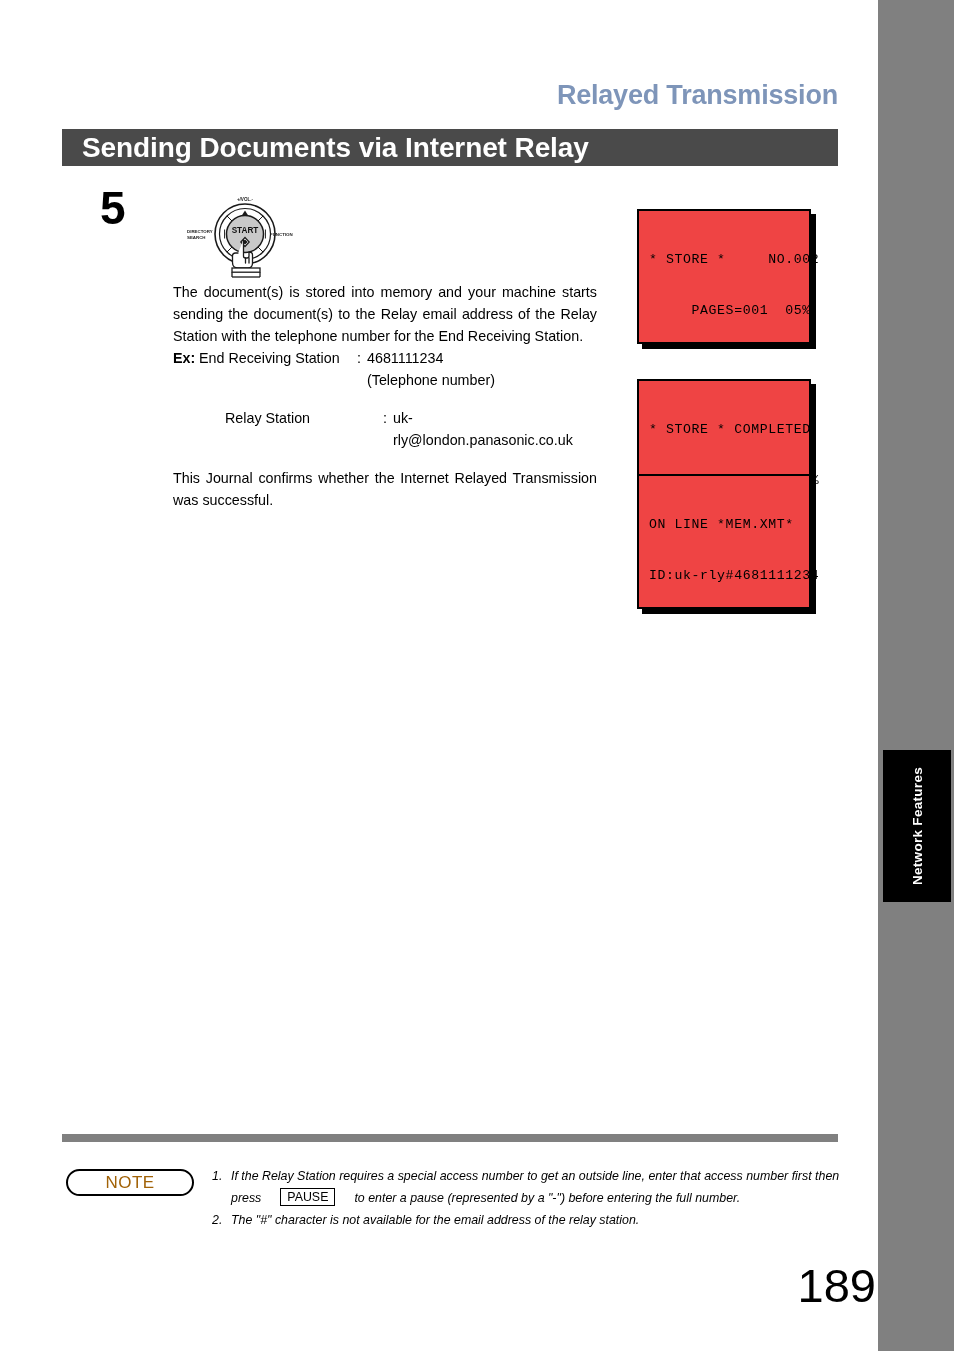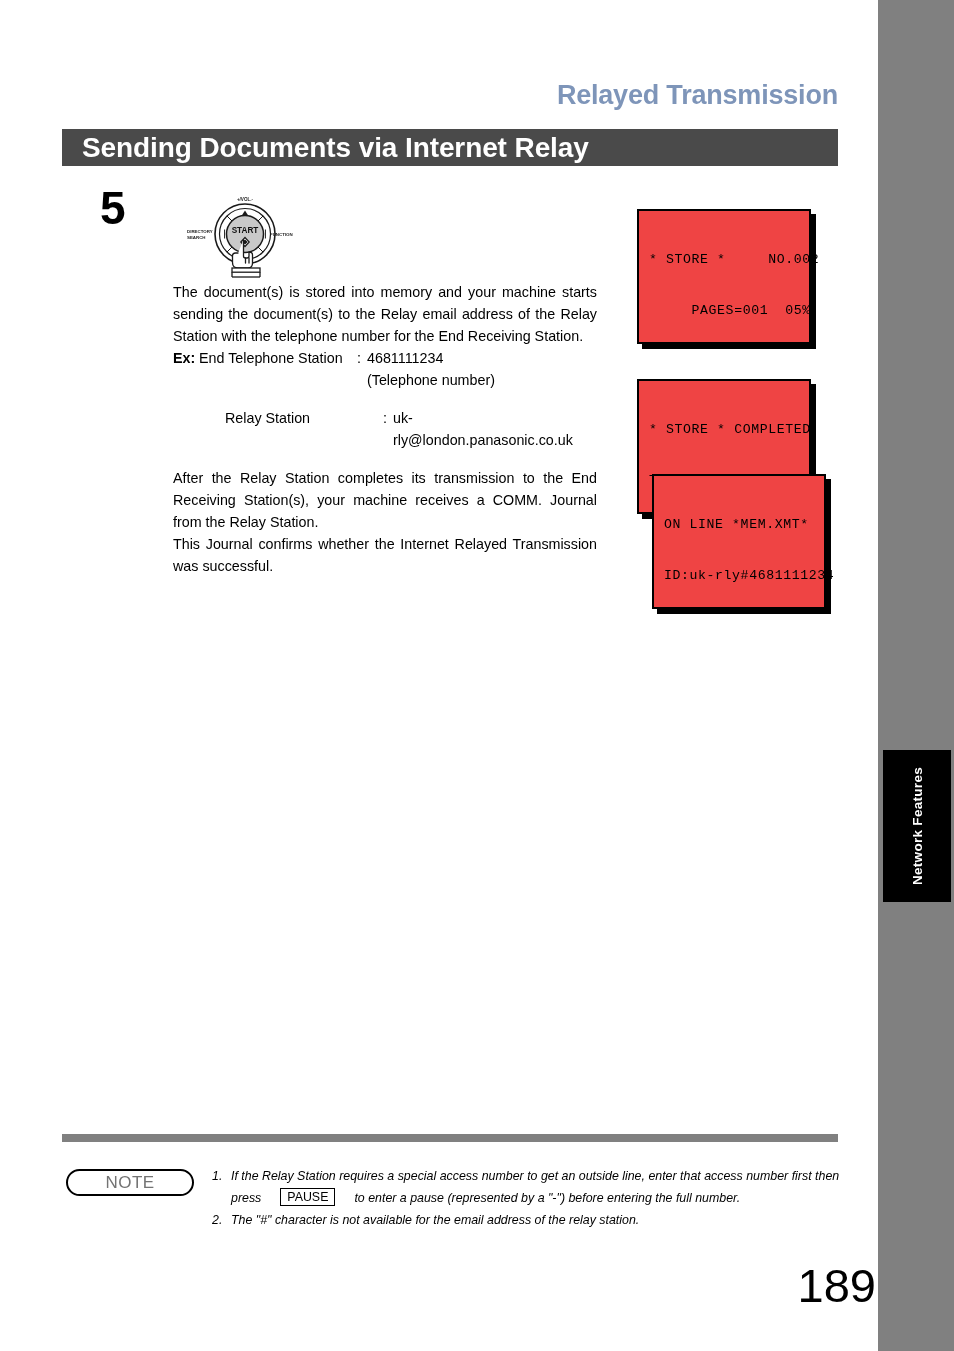--- a/index.html
+++ b/index.html
@@ -154,21 +154,21 @@
     padding: 6px 8px 6px 10px;
     font-family: "Liberation Mono", "DejaVu Sans Mono", monospace;
     font-size: 13.2px;
     line-height: 17px;
     letter-spacing: 0.6px;
     color: #000000;
     white-space: pre;
   }
   #lcd-1 { left: 637px; top: 209px; width: 174px; }
   #lcd-2 { left: 637px; top: 379px; width: 174px; }
-  #lcd-3 { left: 652px; top: 474px; width: 174px; }
+  #lcd-3 { left: 637px; top: 474px; width: 174px; }
 
   
   .note-divider {
     position: absolute;
     left: 62px;
     top: 1134px;
     width: 776px;
     height: 8px;
     background: #808080;
   }
@@ -188,21 +188,21 @@
   .note-badge-label {
     position: absolute;
     left: 0;
     top: 0;
     width: 100%;
     height: 100%;
     display: flex;
     align-items: center;
     justify-content: center;
     font-size: 17px;
-    color: #737373;
+    color: #a16207;
     letter-spacing: 0.4px;
     font-family: "Liberation Sans", sans-serif;
   }
 
   .notes-list {
     position: absolute;
     left: 212px;
     top: 1165px;
     width: 632px;
     font-size: 12.4px;
@@ -310,34 +310,33 @@
     </g>
   </svg>
 </div>
 
 <div class="body-col">
   <p class="p-just">The document(s) is stored into memory and your machine starts sending the document(s) to the Relay email address of the Relay Station with the telephone number for the End Receiving Station.</p>
 
   <div class="ex-block">
     <div class="ex-row">
       <span class="ex-tag">Ex:</span>
-      <span class="ex-label">End Telephone Station</span>
+      <span class="ex-label">End Receiving Station</span>
       <span class="ex-colon">:</span>
       <span class="ex-val">4681111234</span>
     </div>
     <p class="ex-sub">(Telephone number)</p>
     <div class="relay-row">
       <span class="relay-indent"></span>
       <span class="relay-label">Relay Station</span>
       <span class="relay-colon">:</span>
       <span class="relay-val">uk-rly@london.panasonic.co.uk</span>
     </div>
   </div>
 
-  <p class="p-just">After the Relay Station completes its transmission to the End Receiving Station(s), your machine receives a COMM. Journal from the Relay Station.</p>
   <p class="p-just">This Journal confirms whether the Internet Relayed Transmission was successful.</p>
 </div>
 
 <div class="lcd" id="lcd-1">
   <div>* STORE *     NO.002</div>
   <div>     PAGES=001  05%</div>
 </div>
 
 <div class="lcd" id="lcd-2">
   <div>* STORE * COMPLETED</div>

